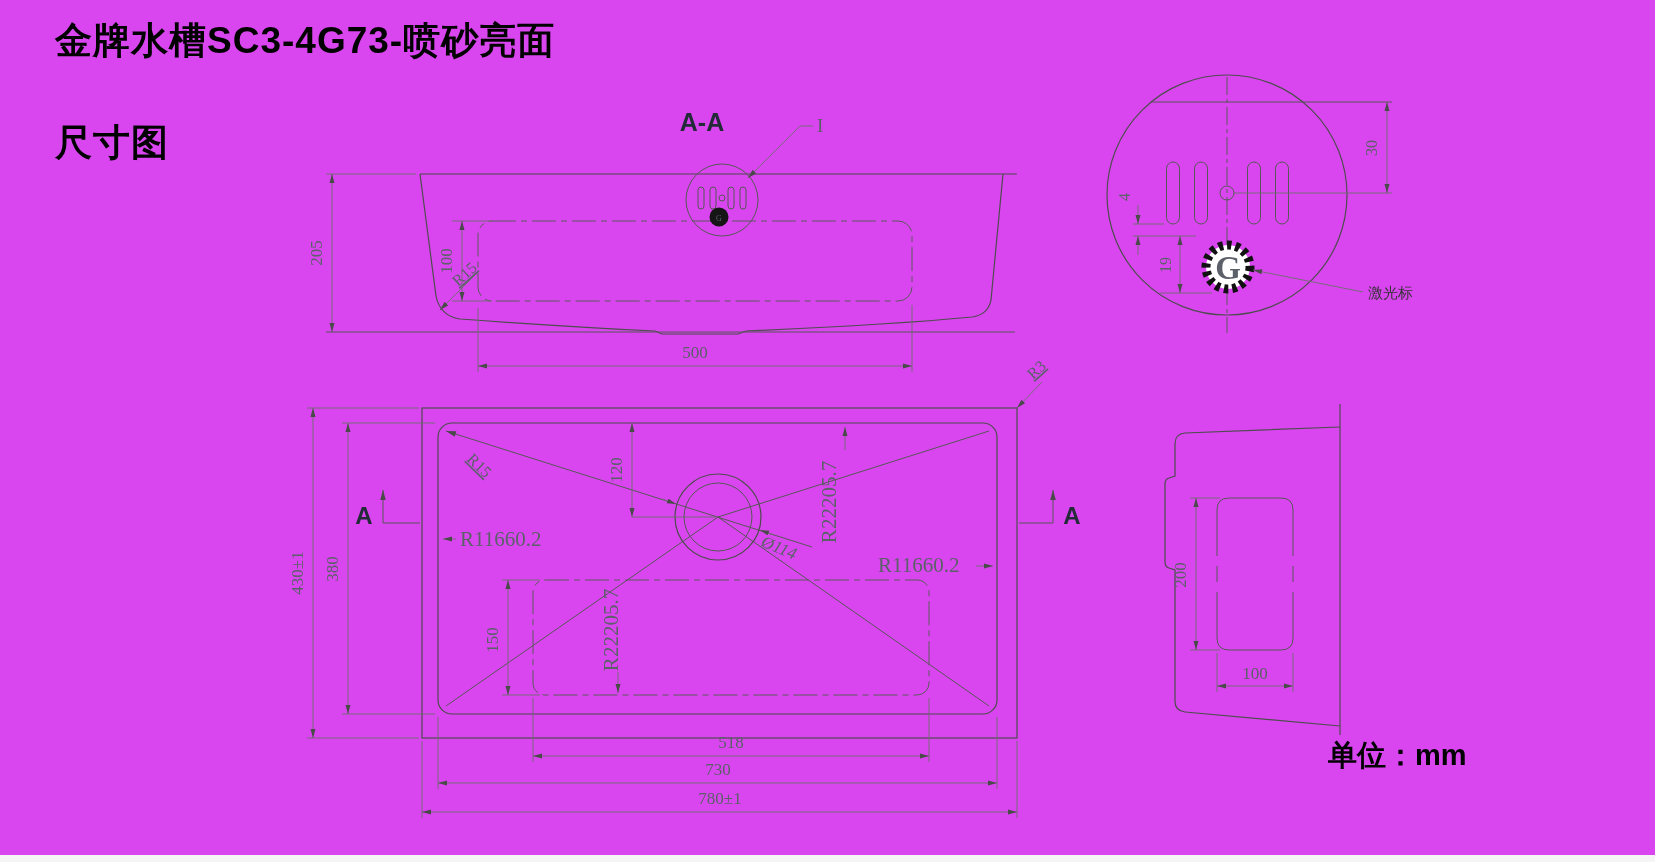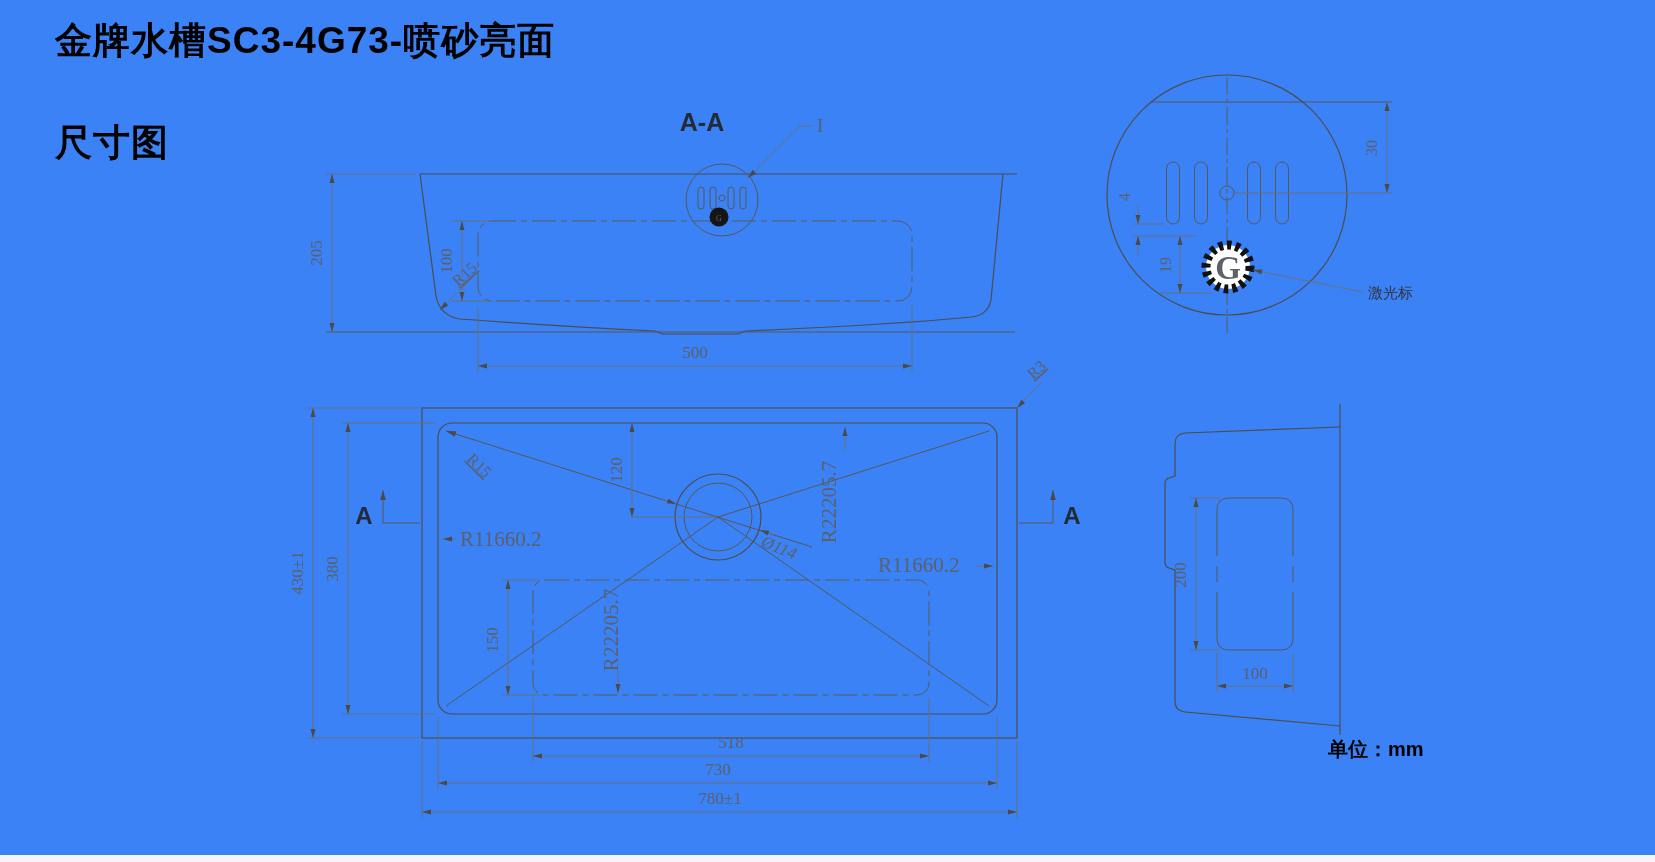--- a/index.html
+++ b/index.html
@@ -1,21 +1,21 @@
 <!DOCTYPE html>
 <html><head>
 <meta charset="utf-8">
 <style>
   html,body{margin:0;padding:0;background:#ffffff;}
-  #canvas{position:relative;width:1655px;height:862px;background:#3b82f6;overflow:hidden;
+  #canvas{position:relative;width:1655px;height:862px;background:#d946ef;overflow:hidden;
           font-family:"Liberation Sans",sans-serif;}
   .title{position:absolute;left:55px;color:#000;font-weight:bold;font-size:37px;letter-spacing:1px;}
   .title.l1{top:16px;}
   .title.l2{top:74px;margin-top:44px;}
-  .unit{position:absolute;left:1328px;top:736px;color:#000;font-weight:bold;font-size:20px;}
+  .unit{position:absolute;left:1328px;top:736px;color:#000;font-weight:bold;font-size:29px;}
   .bottombar{position:absolute;left:0;top:855px;width:1655px;height:7px;background:#f5f5f5;}
   svg{position:absolute;left:0;top:0;}
   svg text{font-family:"Liberation Serif",serif;fill:#5b6069;}
   .dim{font-size:17px;}
   .dimsm{font-size:16px;}
   .rlab{font-size:21px;}
   .rbig{font-size:21px;}
   .sect{font-family:"Liberation Sans",sans-serif;font-weight:bold;font-size:24px;fill:#232a38;}
   .aa{font-family:"Liberation Sans",sans-serif;font-weight:bold;font-size:25px;fill:#232a38;}
   .iref{font-size:19px;}

